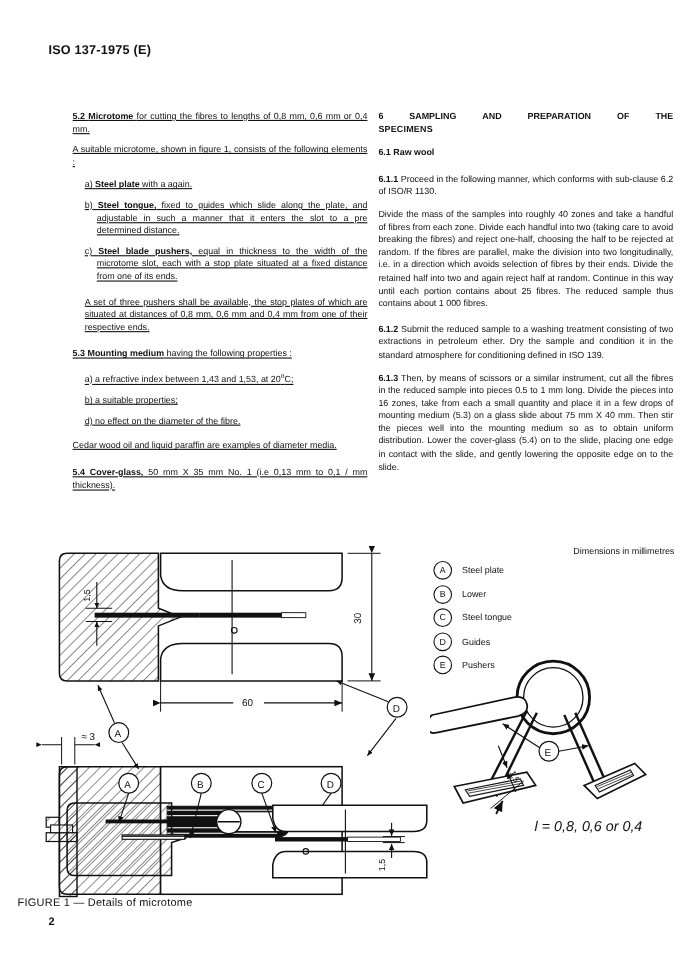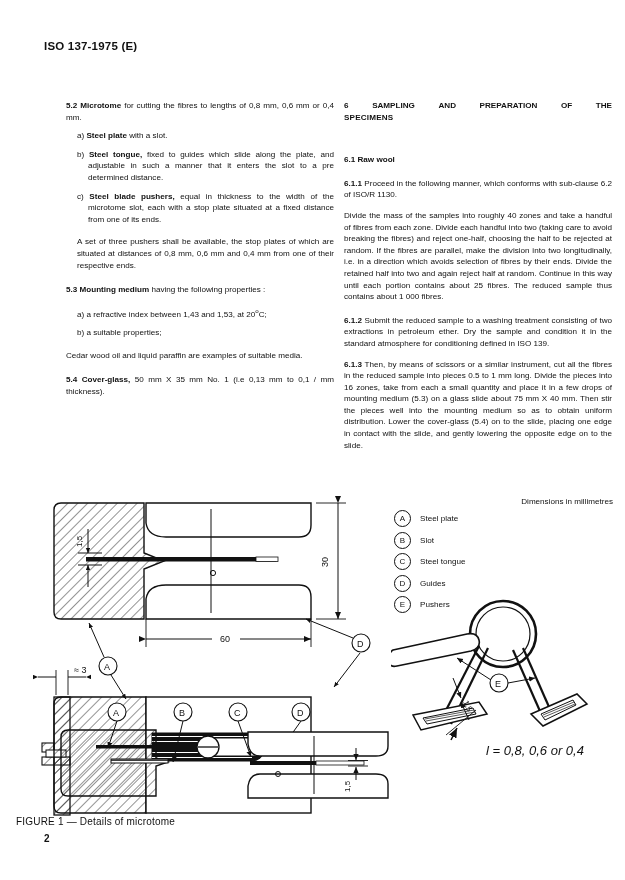--- a/index.html
+++ b/index.html
@@ -33,21 +33,21 @@
   
   .col {
     position: absolute;
     top: 100px;
     width: 268px;
     font-size: 8.1px;
     line-height: 11.6px;
     text-align: justify;
     text-justify: inter-word;
   }
-  .col-left  { left: 50px; }
+  .col-left  { left: 50px; text-decoration: underline; }
   .col-right { left: 328px; }
 
   .col p {
     margin: 0 0 9px 0;
   }
   .col p.tight { margin-bottom: 7px; }
   .col p.ind {
     margin-left: 11px;
     text-indent: -11px;
     padding-left: 11px;
@@ -153,25 +153,26 @@
   <div class="doc-header">ISO 137-1975 (E)</div>
 
   <div class="col col-left">
 
     <p class="tight">
       <span class="num">5.2</span>
       <b>Microtome</b>
       <span>for cutting the fibres to lengths of 0,8 mm, 0,6 mm or 0,4 mm.</span>
     </p>
 
+    <p>A suitable microtome, shown in figure 1, consists of the following elements :</p>
 
     <p class="ind">
       <span>a)</span>
       <b>Steel plate</b>
-      <span>with a slot.</span>
+      <span>with a again.</span>
     </p>
 
     <p class="ind">
       <span>b)</span>
       <b>Steel tongue,</b>
       <span>fixed to guides which slide along the plate, and adjustable in such a manner that it enters the slot to a pre determined distance.</span>
     </p>
 
     <p class="ind">
       <span>c)</span>
@@ -191,22 +192,26 @@
       <span>a)</span>
       <span>a refractive index between 1,43 and 1,53, at 20</span><span class="deg">o</span><span>C;</span>
     </p>
 
     <p class="ind">
       <span>b)</span>
       <span>a suitable properties;</span>
     </p>
 
 
-
-    <p style="margin-top:11px">Cedar wood oil and liquid paraffin are examples of suitable media.</p>
+    <p class="ind">
+      <span>d)</span>
+      <span>no effect on the diameter of the fibre.</span>
+    </p>
+
+    <p style="margin-top:11px">Cedar wood oil and liquid paraffin are examples of diameter media.</p>
 
     <p style="margin-top:13px">
       <span class="num">5.4</span>
       <b>Cover-glass,</b>
       <span>50 mm X 35 mm No. 1 (i.e  0,13 mm to 0,1 / mm thickness).</span>
     </p>
   </div>
 
   <div class="col col-right">
 
@@ -215,21 +220,21 @@
         <span>6</span>
         <span>SAMPLING</span>
         <span>AND</span>
         <span>PREPARATION</span>
         <span>OF</span>
         <span>THE</span>
       </span>
       <span class="sec-head">SPECIMENS</span>
     </p>
 
-    <p style="margin-top:31px">
+    <p style="margin-top:10px">
       <span class="num">6.1</span>
       <b>Raw wool</b>
     </p>
 
     <p style="margin-top:12px">
       <span class="num">6.1.1</span>
       <span>Proceed in the following manner, which conforms with sub-clause 6.2 of ISO/R 1130.</span>
     </p>
 
     <p>Divide the mass of the samples into roughly 40 zones and take a handful of fibres from each zone. Divide each handful into two (taking care to avoid breaking the fibres) and reject one-half, choosing the half to be rejected at random. If the fibres are parallel, make the division into two longitudinally, i.e. in a direction which avoids selection of fibres by their ends. Divide the retained half into two and again reject half at random. Continue in this way until each portion contains about 25 fibres. The reduced sample thus contains about 1 000 fibres.</p>
@@ -448,21 +453,21 @@
       <line x1="117" y1="93" x2="144" y2="88" stroke="#111" stroke-width="1" marker-end="url(#ar4)"></line>
     </svg>
 
     <div class="legend" style="top:13px; left:378px; position:absolute;">
       <div class="legend-row">
         <span class="bubble">A</span>
         <span>Steel plate</span>
       </div>
       <div class="legend-row">
         <span class="bubble">B</span>
-        <span>Slot</span>
+        <span>Lower</span>
       </div>
       <div class="legend-row">
         <span class="bubble">C</span>
         <span>Steel tongue</span>
       </div>
       <div class="legend-row">
         <span class="bubble">D</span>
         <span>Guides</span>
       </div>
       <div class="legend-row">

